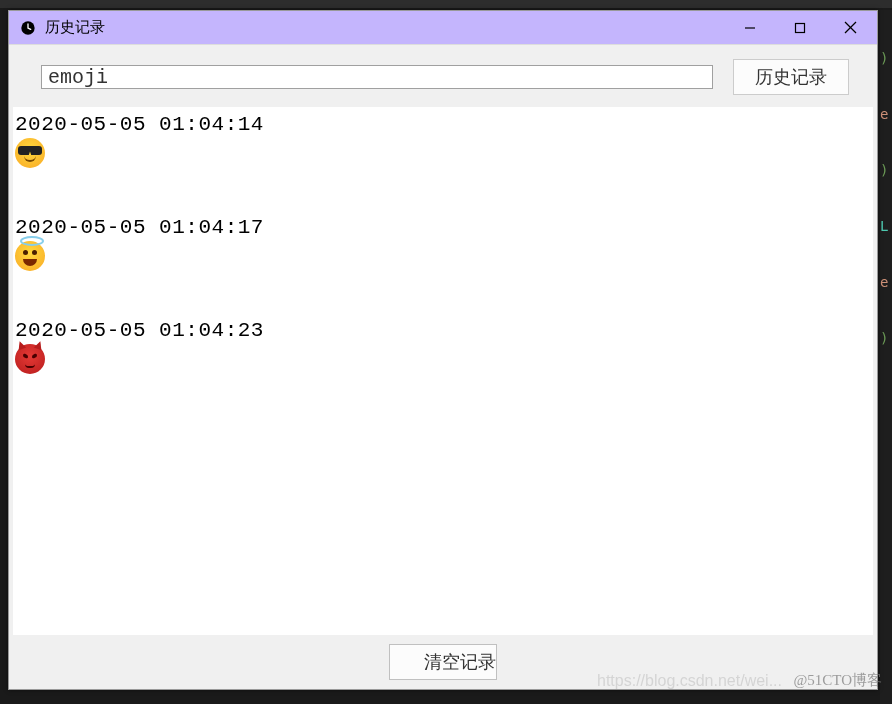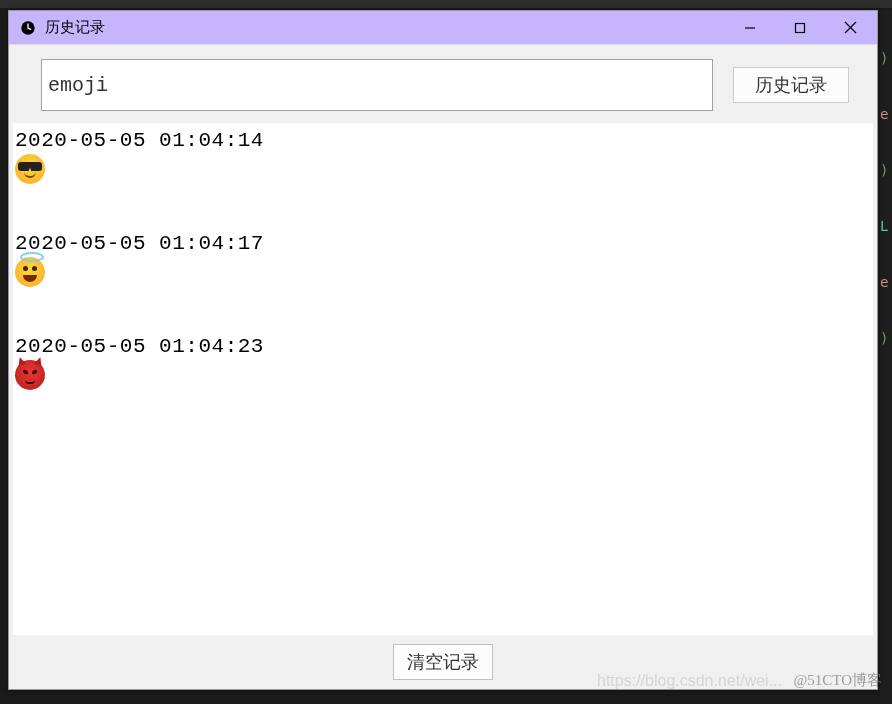--- a/index.html
+++ b/index.html
@@ -90,21 +90,21 @@
     }
     .search-row {
       padding: 14px 28px 12px 32px;
       display: flex;
       gap: 20px;
       align-items: center;
       background: #f0f0f0;
     }
     .search-input {
       flex: 1;
-      height: 52px;
+      height: 24px;
       border: 1px solid #a0a0a0;
       background: #fff;
       font-family: "Courier New", monospace;
       font-size: 20px;
       padding: 2px 6px;
       color: #333;
       outline: none;
     }
     .search-btn {
       width: 116px;
@@ -135,28 +135,29 @@
       margin-bottom: 2px;
     }
     .footer {
       height: 54px;
       background: #f0f0f0;
       display: flex;
       align-items: center;
       justify-content: center;
     }
     .clear-btn {
-      width: 100px;
+      width: 108px;
       height: 36px;
       background: #fcfcfc;
       border: 1px solid #c0c0c0;
       font-size: 18px;
       color: #333;
       cursor: pointer;
       font-family: "Microsoft YaHei", Arial, sans-serif;
+      text-align: right;
     }
     .watermark {
       position: absolute;
       bottom: 14px;
       right: 10px;
       font-size: 15px;
       color: rgba(120,120,120,0.7);
       font-family: Liberation Serif, serif;
     }
     .watermark-url {

